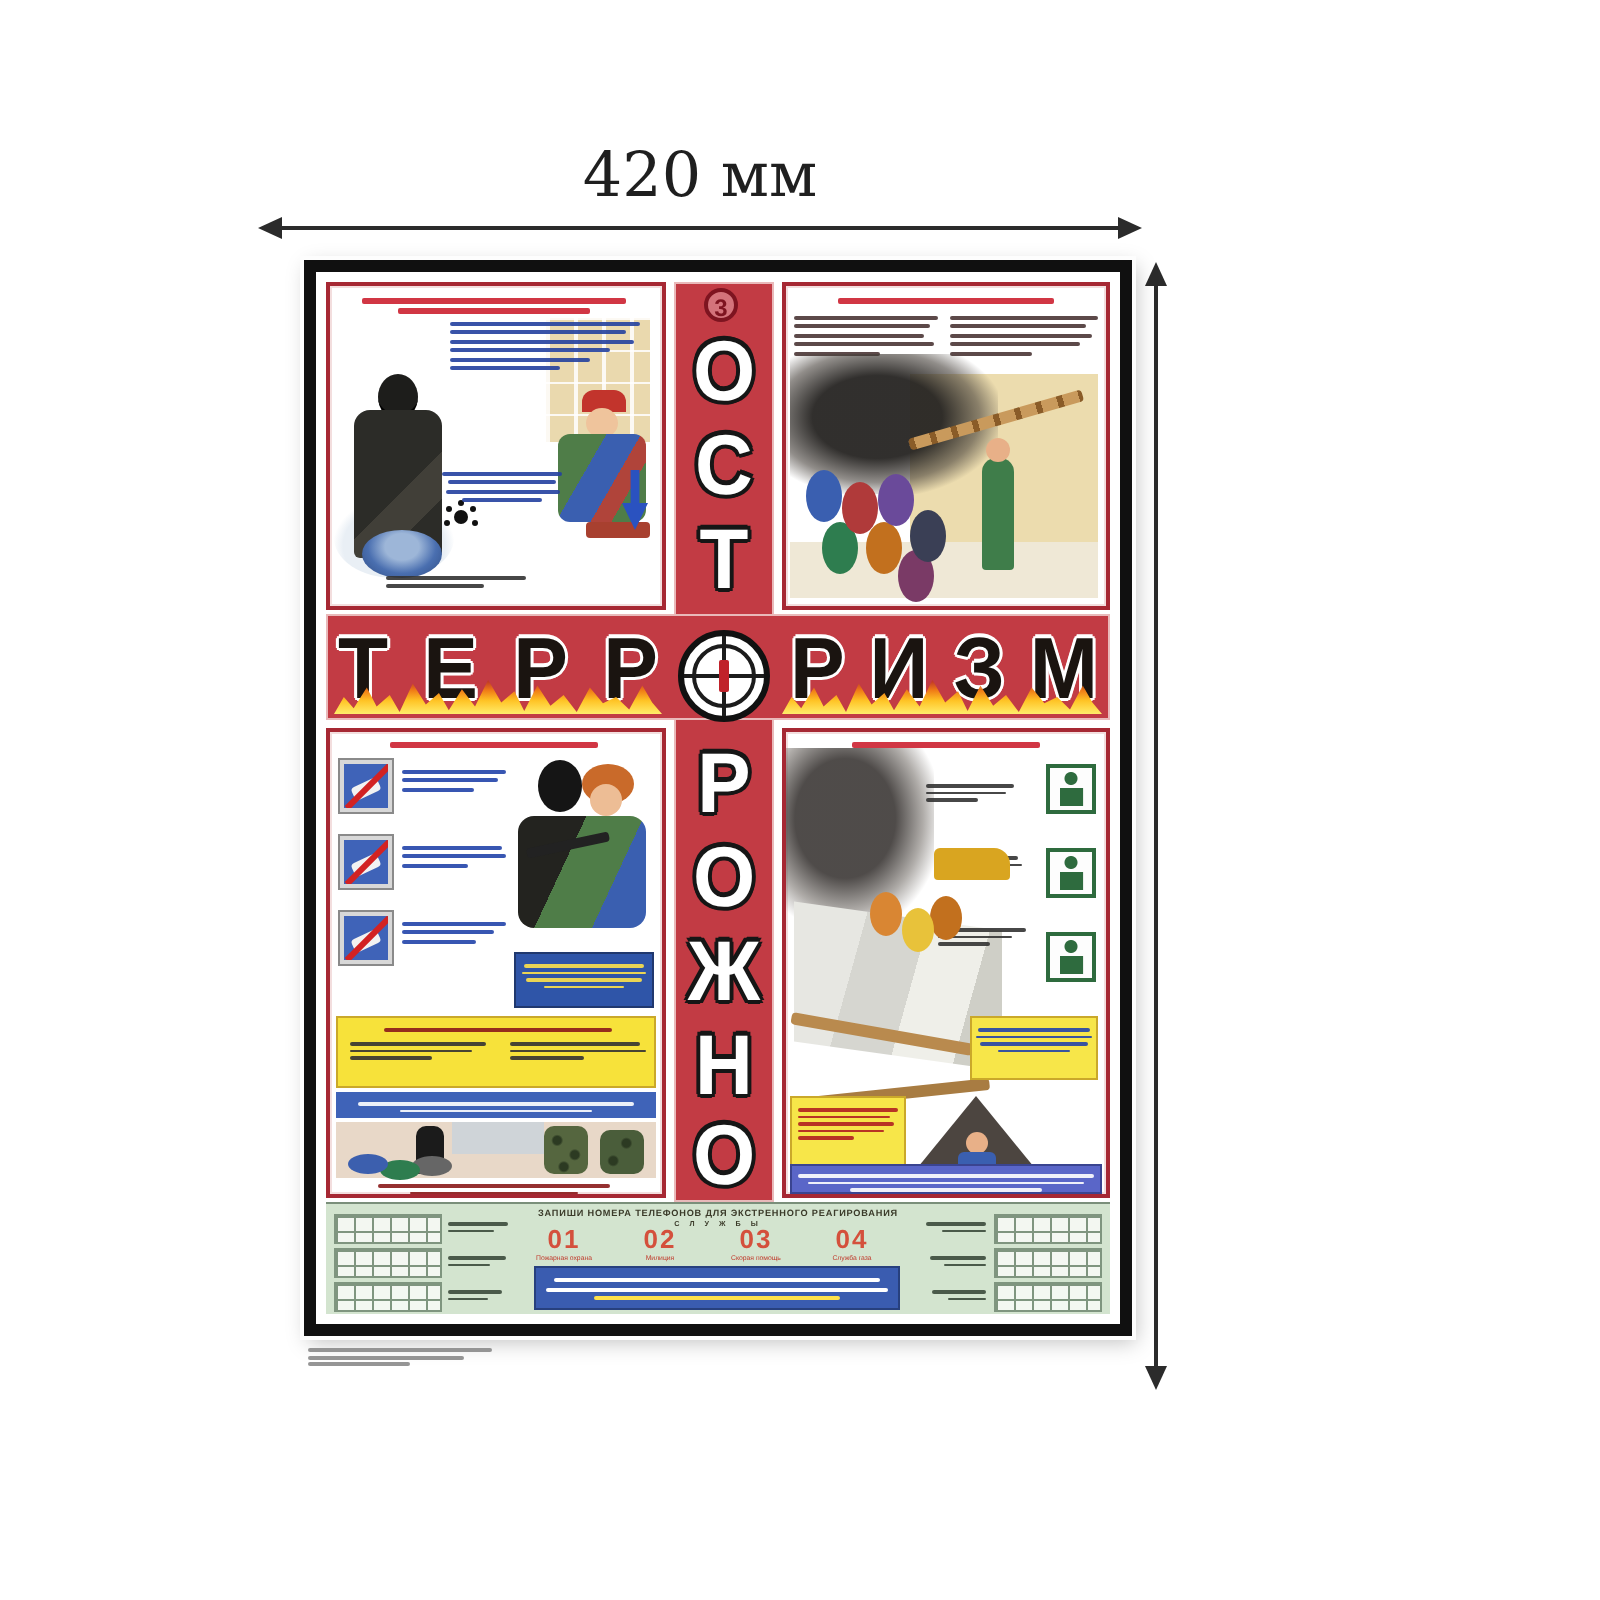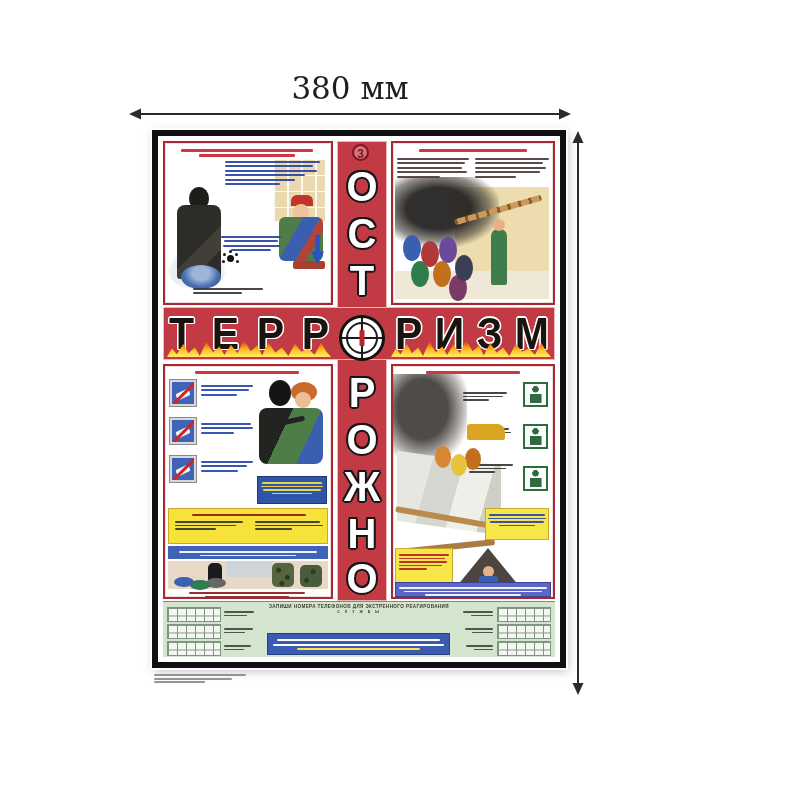--- a/index.html
+++ b/index.html
@@ -106,21 +106,21 @@
   .publisher .ln{height:2px;margin:1.8px 0;}
 
   
   .blob{border-radius:50%;}
 </style>
 </head>
 <body>
 
 <div class="stage">
 
-  <div class="abs dim-label w-label">380 мм</div>
+  <div class="abs dim-label w-label">420 мм</div>
   <svg class="abs" style="left:128px;top:105px;" width="444" height="18">
     <line x1="8" y1="9" x2="436" y2="9" stroke="#2b2b2b" stroke-width="2"></line>
     <polygon points="1,9 13,3.5 13,14.5" fill="#2b2b2b"></polygon>
     <polygon points="443,9 431,3.5 431,14.5" fill="#2b2b2b"></polygon>
   </svg>
 
   <svg class="abs" style="left:569px;top:130px;" width="18" height="566">
     <line x1="9" y1="8" x2="9" y2="558" stroke="#2b2b2b" stroke-width="2"></line>
     <polygon points="9,1 3.5,13 14.5,13" fill="#2b2b2b"></polygon>
     <polygon points="9,565 3.5,553 14.5,553" fill="#2b2b2b"></polygon>
@@ -381,20 +381,38 @@
             <div class="ln" style="width: 96%;"></div>
             <div class="ln" style="width: 90%;"></div>
             <div class="ln" style="width: 62%;"></div>
           </div>
       </div>
 
       <div class="abs strip">
         <div class="abs strip-h1">ЗАПИШИ НОМЕРА ТЕЛЕФОНОВ ДЛЯ ЭКСТРЕННОГО РЕАГИРОВАНИЯ</div>
         <div class="abs strip-h2">С Л У Ж Б Ы</div>
 
+        <div class="abs svc-row">
+          <div class="svc">
+            <div class="svc-num">01</div>
+            <div class="svc-label">Пожарная охрана</div>
+          </div>
+          <div class="svc">
+            <div class="svc-num">02</div>
+            <div class="svc-label">Милиция</div>
+          </div>
+          <div class="svc">
+            <div class="svc-num">03</div>
+            <div class="svc-label">Скорая помощь</div>
+          </div>
+          <div class="svc">
+            <div class="svc-num">04</div>
+            <div class="svc-label">Служба газа</div>
+          </div>
+        </div>
 
         <div class="abs notice">
           <div class="nl" style="width:90%;background:#ffffff;"></div>
           <div class="nl" style="width:94%;background:#ffffff;"></div>
           <div class="nl" style="width:68%;background:#ffe24a;"></div>
         </div>
 
         <div class="abs pgrid" style="left:4px;top:5px;"></div>
         <div class="abs pgrid" style="left:4px;top:22px;"></div>
         <div class="abs pgrid" style="left:4px;top:39px;"></div>

